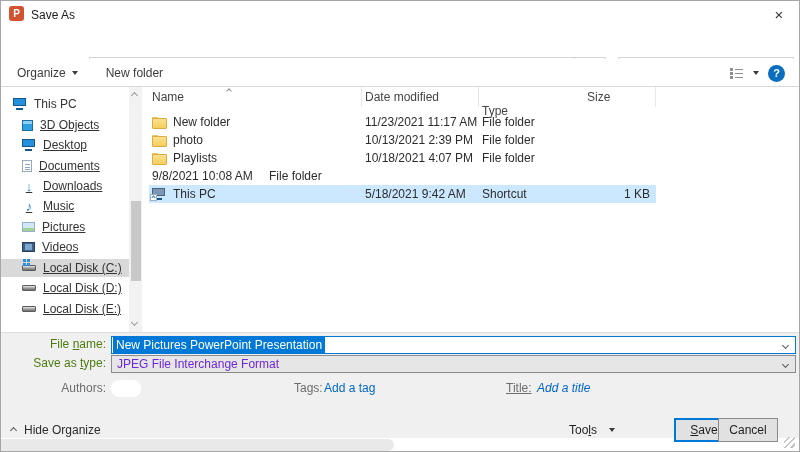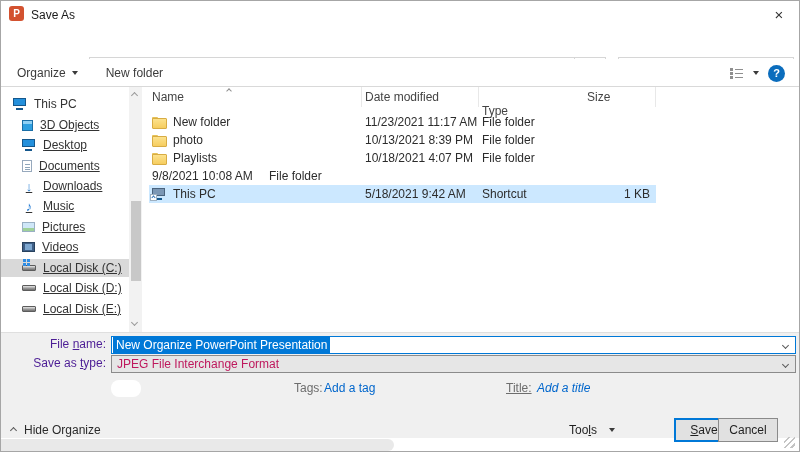--- a/index.html
+++ b/index.html
@@ -87,29 +87,29 @@
   .fl-rows { margin-top:6px; }
   .fl-row { display:flex; align-items:center; height:18px; width:507px; color:#2c2c2c; }
   .fl-row.selected { background:#cce8ff; }
   .cell-name { width:213px; display:flex; align-items:center; gap:7px; padding-left:3px; }
   .cell-date { width:117px; padding-left:3px; }
   .cell-type { width:105px; padding-left:3px; }
   .cell-size { width:72px; text-align:right; padding-right:6px; }
 
   
   .bottompane { position:absolute; top:331px; left:0; right:0; bottom:0; background:#f0f0f0; border-top:1px solid #dfdfdf; }
-  .form-label { position:absolute; left:0; width:105px; text-align:right; line-height:17px; color:#4c1d95; }
+  .form-label { position:absolute; left:0; width:105px; text-align:right; line-height:17px; color:#4d7c0f; }
   .ukey { text-decoration:underline; }
   .fn-row { top:3px; }
   .st-row { top:22px; }
   .combo { position:absolute; left:110px; width:685px; height:18px; display:flex; align-items:center; }
   .combo .chv { position:absolute; right:7px; top:6px; }
   .combo-name { top:3px; background:#fff; border:1px solid #0078d7; }
   .sel-text { background:#0078d7; color:#fff; padding:2px 3px; margin-left:1px; white-space:nowrap; }
-  .combo-type { top:22px; background:#e6e6e6; border:1px solid #8b8b8b; padding-left:5px; color:#be185d; }
+  .combo-type { top:22px; background:#e6e6e6; border:1px solid #8b8b8b; padding-left:5px; color:#6d28d9; }
   .meta-row { position:absolute; top:47px; left:0; right:0; height:18px; color:#6d6d6d; }
   .authors-lbl { position:absolute; left:0; width:105px; text-align:right; line-height:17px; }
   .authors-blob { position:absolute; left:110px; top:0; width:30px; height:17px; background:#fff; border-radius:8px; }
   .tags-lbl { position:absolute; left:293px; line-height:17px; }
   .add-tag { position:absolute; left:323px; color:#0066cc; line-height:17px; }
   .title-lbl { position:absolute; left:505px; line-height:17px;text-decoration:underline; }
   .add-title { position:absolute; left:536px; color:#0066cc; line-height:17px;font-style:italic; }
   .foot-row { position:absolute; top:85px; left:0; right:0; height:25px; z-index:2; }
   .hide-folders { position:absolute; left:10px; top:6px; display:flex; align-items:center; gap:8px; color:#2b2b2b; }
   .tools-btn { position:absolute; left:568px; top:6px; display:flex; align-items:center; gap:12px; color:#1f1f1f; }
@@ -253,21 +253,21 @@
             </div>
           <div class="cell-date">11/23/2021 11:17 AM</div>
           <div class="cell-type">File folder</div>
           <div class="cell-size"></div>
         </div>
         <div class="fl-row">
           <div class="cell-name">
               <span class="ic-folder"></span>
               <span>photo</span>
             </div>
-          <div class="cell-date">10/13/2021 8:39 PM</div>
+          <div class="cell-date">10/13/2021 2:39 PM</div>
           <div class="cell-type">File folder</div>
           <div class="cell-size"></div>
         </div>
         <div class="fl-row">
           <div class="cell-name">
               <span class="ic-folder"></span>
               <span>Playlists</span>
             </div>
           <div class="cell-date">10/18/2021 4:07 PM</div>
           <div class="cell-type">File folder</div>
@@ -296,33 +296,34 @@
       </div>
     </div>
   </div>
 
   <div class="bottompane">
 
     <div class="form-label fn-row" style="position:absolute">
       <span>File </span><span class="ukey">n</span><span>ame:</span>
     </div>
     <div class="combo combo-name">
-      <span class="sel-text">New Organize PowerPoint Presentation</span>
+      <span class="sel-text">New Pictures PowerPoint Presentation</span>
       <i class="chv down"></i>
     </div>
 
     <div class="form-label st-row" style="position:absolute">
       <span>Save as </span><span class="ukey">t</span><span>ype:</span>
     </div>
     <div class="combo combo-type">
       <span>JPEG File Interchange Format</span>
       <i class="chv down"></i>
     </div>
 
     <div class="meta-row">
+      <span class="authors-lbl">Authors:</span>
       <span class="authors-blob"></span>
       <span class="tags-lbl">Tags:</span>
       <span class="add-tag">Add a tag</span>
       <span class="title-lbl">Title:</span>
       <span class="add-title">Add a title</span>
     </div>
 
     <div class="foot-row">
       <div class="hide-folders">
         <i class="chv up"></i>

